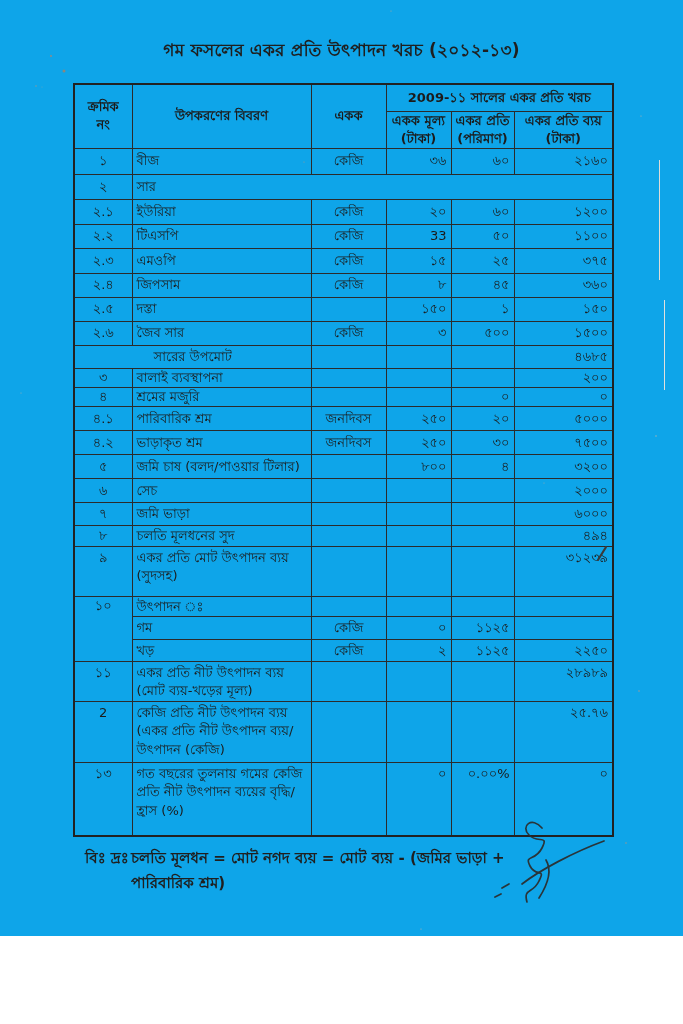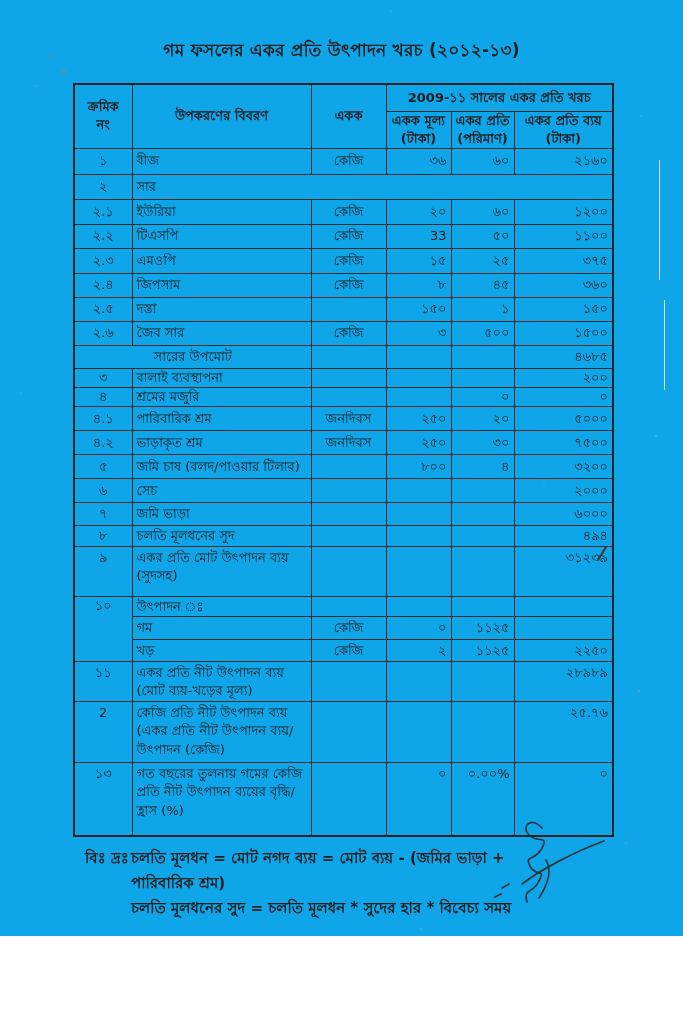--- a/index.html
+++ b/index.html
@@ -290,21 +290,20 @@
       </tbody>
   </table>
 
   <div class="notes">
     <div class="note-row">
       <span class="note-label">বিঃ দ্রঃ</span>
       <span class="note-lines">চলতি মূলধন = মোট নগদ ব্যয় = মোট ব্যয় - (জমির ভাড়া + পারিবারিক শ্রম)</span>
     </div>
     <div class="note-row">
       <span class="note-label"></span>
-      <span class="note-lines">চলতি মূলধনের সুদ = চলতি মূলধন * সুদের হার * বিবেচ্য সময়</span>
     </div>
   </div>
 
   <svg class="signature" width="126" height="100" viewBox="0 0 126 100">
     <g fill="none" stroke="#2c2c2c" stroke-width="1.7" stroke-linecap="round" opacity="0.92">
       <path d="M56 16 C46 4 34 14 43 23 C52 32 63 22 56 36 C49 50 38 42 44 54 C50 66 60 55 53 69 C47 82 37 76 41 90"></path>
       <path d="M36 72 C54 58 88 40 118 29"></path>
       <path d="M60 48 C66 58 62 72 53 86"></path>
       <path d="M16 76 l7 -4"></path>
       <path d="M9 85 l6 -3"></path>

